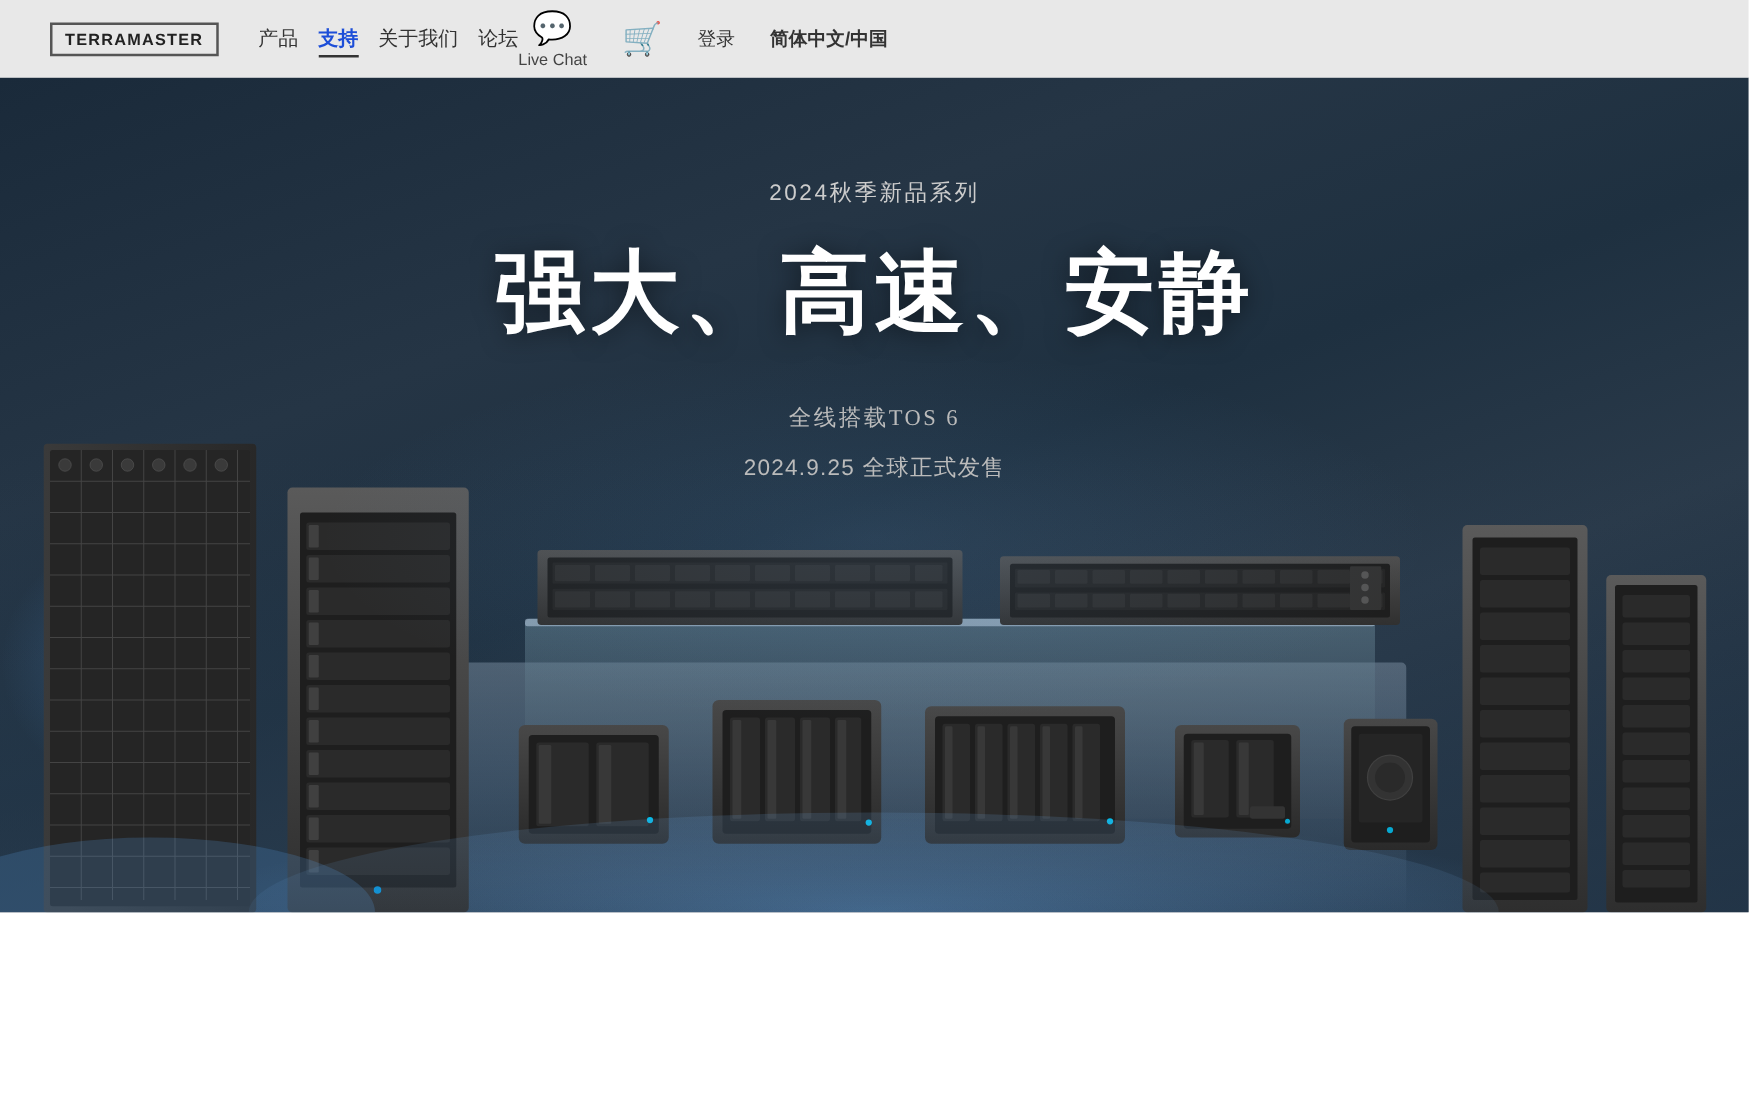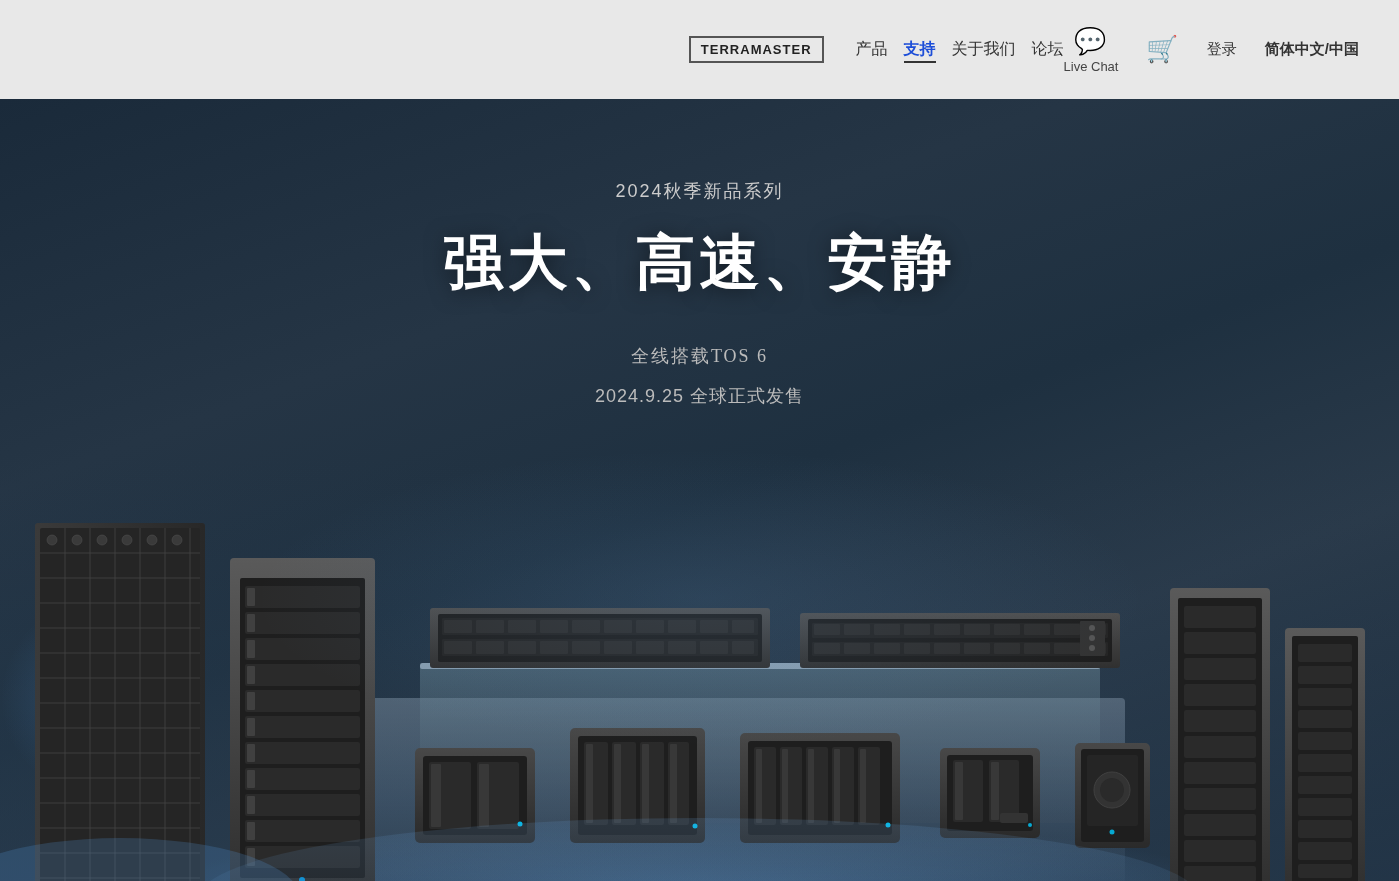--- a/index.html
+++ b/index.html
@@ -2,23 +2,23 @@
 <html><head>
   <meta charset="utf-8">
   <style>
     * { margin: 0; padding: 0; box-sizing: border-box; }
     body { font-family: 'Arial', 'Microsoft YaHei', sans-serif; width: 1399px; overflow-x: hidden; }
 
     
     .navbar {
       display: flex;
       align-items: center;
-      justify-content: flex-end;
+      justify-content: flex-start;
       background: #e8e8e8;
-      height: 99px;
+      height: 62px;
       padding: 0 40px;
       position: relative;
       z-index: 100;
     }
     .navbar-left {
       display: flex;
       align-items: center;
       gap: 32px;
     }
     .logo-box {
@@ -86,21 +86,21 @@
       font-size: 15px;
       color: #333;
       cursor: pointer;
       text-decoration: none;
       font-weight: bold;
     }
 
     
     .hero {
       width: 1399px;
-      height: 799px;
+      height: 668px;
       background: linear-gradient(160deg, #1a2a3a 0%, #253545 30%, #1e3040 50%, #2a3a4a 70%, #1a2a3a 100%);
       position: relative;
       display: flex;
       flex-direction: column;
       overflow: hidden;
     }
 
     
     .hero::before {
       content: '';
@@ -130,21 +130,21 @@
       text-align: center;
       margin-top: 80px;
     }
     .hero-subtitle {
       font-size: 18px;
       color: #ccc;
       margin-bottom: 20px;
       letter-spacing: 2px;
     }
     .hero-title {
-      font-size: 60px;
+      font-size: 72px;
       font-weight: 900;
       color: #ffffff;
       letter-spacing: 4px;
       margin-bottom: 40px;
       text-shadow: 0 2px 20px rgba(0,0,0,0.5);
     }
     .hero-tos {
       font-size: 18px;
       color: #bbb;
       margin-bottom: 16px;

